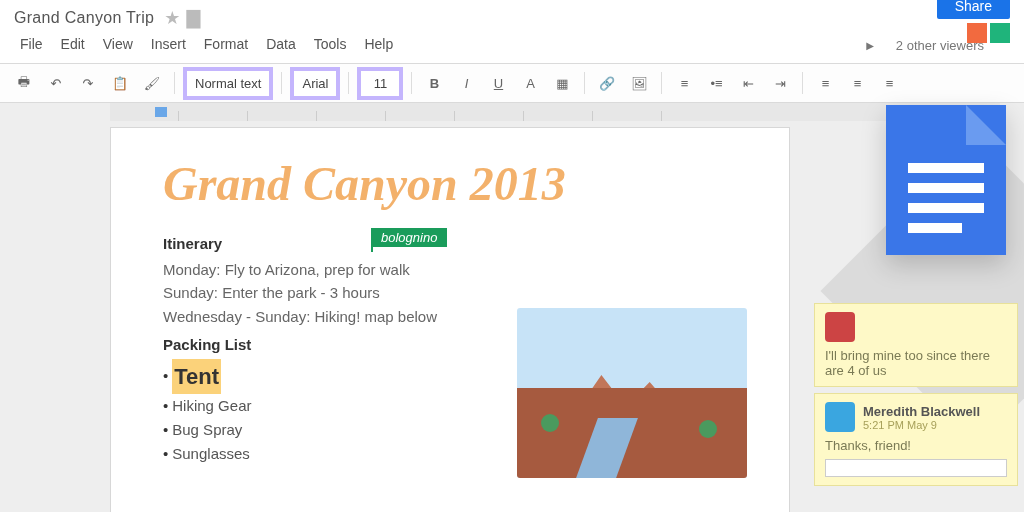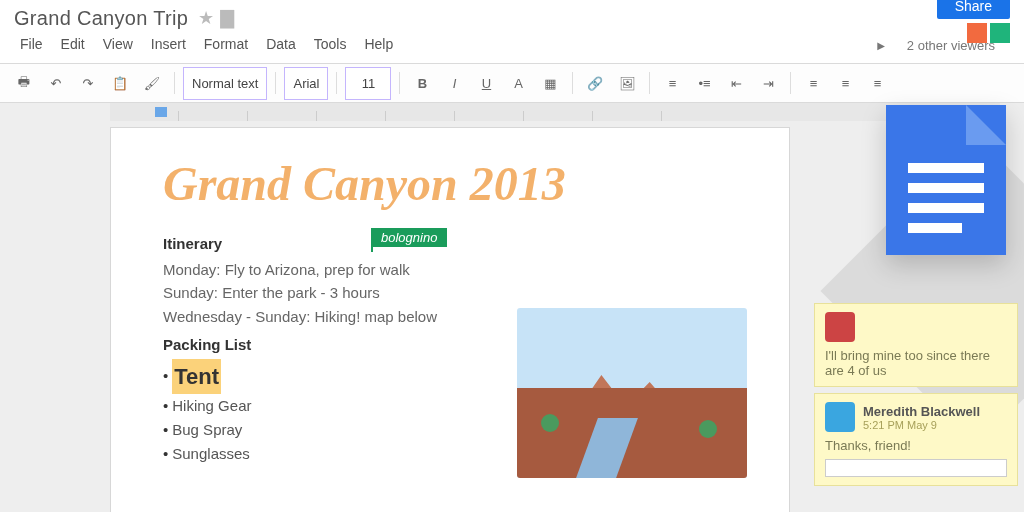--- a/index.html
+++ b/index.html
@@ -1,35 +1,35 @@
 <!DOCTYPE html>
 <html><head>
 <meta charset="utf-8">
 <style>
   * { box-sizing: border-box; margin: 0; padding: 0; }
   html, body { width: 1024px; height: 512px; overflow: hidden; font-family: Arial, Helvetica, sans-serif; background:#fff;}
   
   .titlebar { display:flex; align-items:center; padding:4px 14px 0 14px; height:32px;}
-  .doc-title { font-size:20px; color:#555; font-weight:400; letter-spacing:.3px;}
+  .doc-title { font-size:16px; color:#555; font-weight:400; letter-spacing:.3px;}
   .title-icons { display:flex; gap:6px; margin-left:10px; color:#bbb; font-size:18px;}
   .share-area { margin-left:auto; display:flex; flex-direction:column; align-items:flex-end;}
   .share-btn { background:#1a73e8; color:#fff; font-size:14px; padding:5px 18px; border-radius:2px; cursor:pointer;}
   .presence-squares { display:flex; gap:3px; margin-top:4px;}
   .presence-squares div { width:20px; height:20px;}
   
-  .menubar { display:flex; gap:2px; padding:2px 13px 6px 12px; font-size:14px; color:#555;text-align:right;}
+  .menubar { display:flex; gap:2px; padding:2px 24px 6px 12px; font-size:14px; color:#555;text-align:right;}
   .menubar span { padding:2px 8px; cursor:pointer;}
   .viewers { margin-left:auto; display:flex; align-items:center; gap:6px; color:#777; font-size:13px; padding-right:8px;}
   .viewers .tri { font-size:10px; color:#777;}
   
   .toolbar { height:40px; background:#fdfdfd; border-top:1px solid #dadada; border-bottom:1px solid #dadada;
              display:flex; align-items:center; padding:0 10px; gap:4px; color:#777; font-size:13px;}
   .tbtn { width:28px; height:28px; display:flex; align-items:center; justify-content:center; cursor:pointer; color:#666;}
   .tsep { width:1px; height:22px; background:#ddd; margin:0 4px;}
-  .tdd  { height:33px; border:1px solid #c4b5fd; display:flex; align-items:center; padding:0 8px; font-size:13px; color:#444; background:#fff;}
+  .tdd  { height:33px; border:4px solid #c4b5fd; display:flex; align-items:center; padding:0 8px; font-size:13px; color:#444; background:#fff;}
   .tdd.small { width:46px; justify-content:center;}
   
   .canvas { position:relative; background:#eeeeee; height:440px; }
   .ruler { position:absolute; top:0; left:110px; right:24px; height:18px; background:#e7e7e7;
            display:flex; align-items:flex-end;}
   .ruler .mk { width:1px; height:10px; background:#ccc; margin-left:68px;}
   .ruler .mark-a, .ruler .mark-b { position:absolute; top:4px; width:12px; height:10px; background:#6aa7e8;}
   .ruler .mark-a { left:45px;} .ruler .mark-b { right:45px;}
   .page { position:absolute; top:24px; left:110px; width:680px; height:460px; background:#fff;
           border:1px solid #d7d7d7; padding:28px 52px; }

